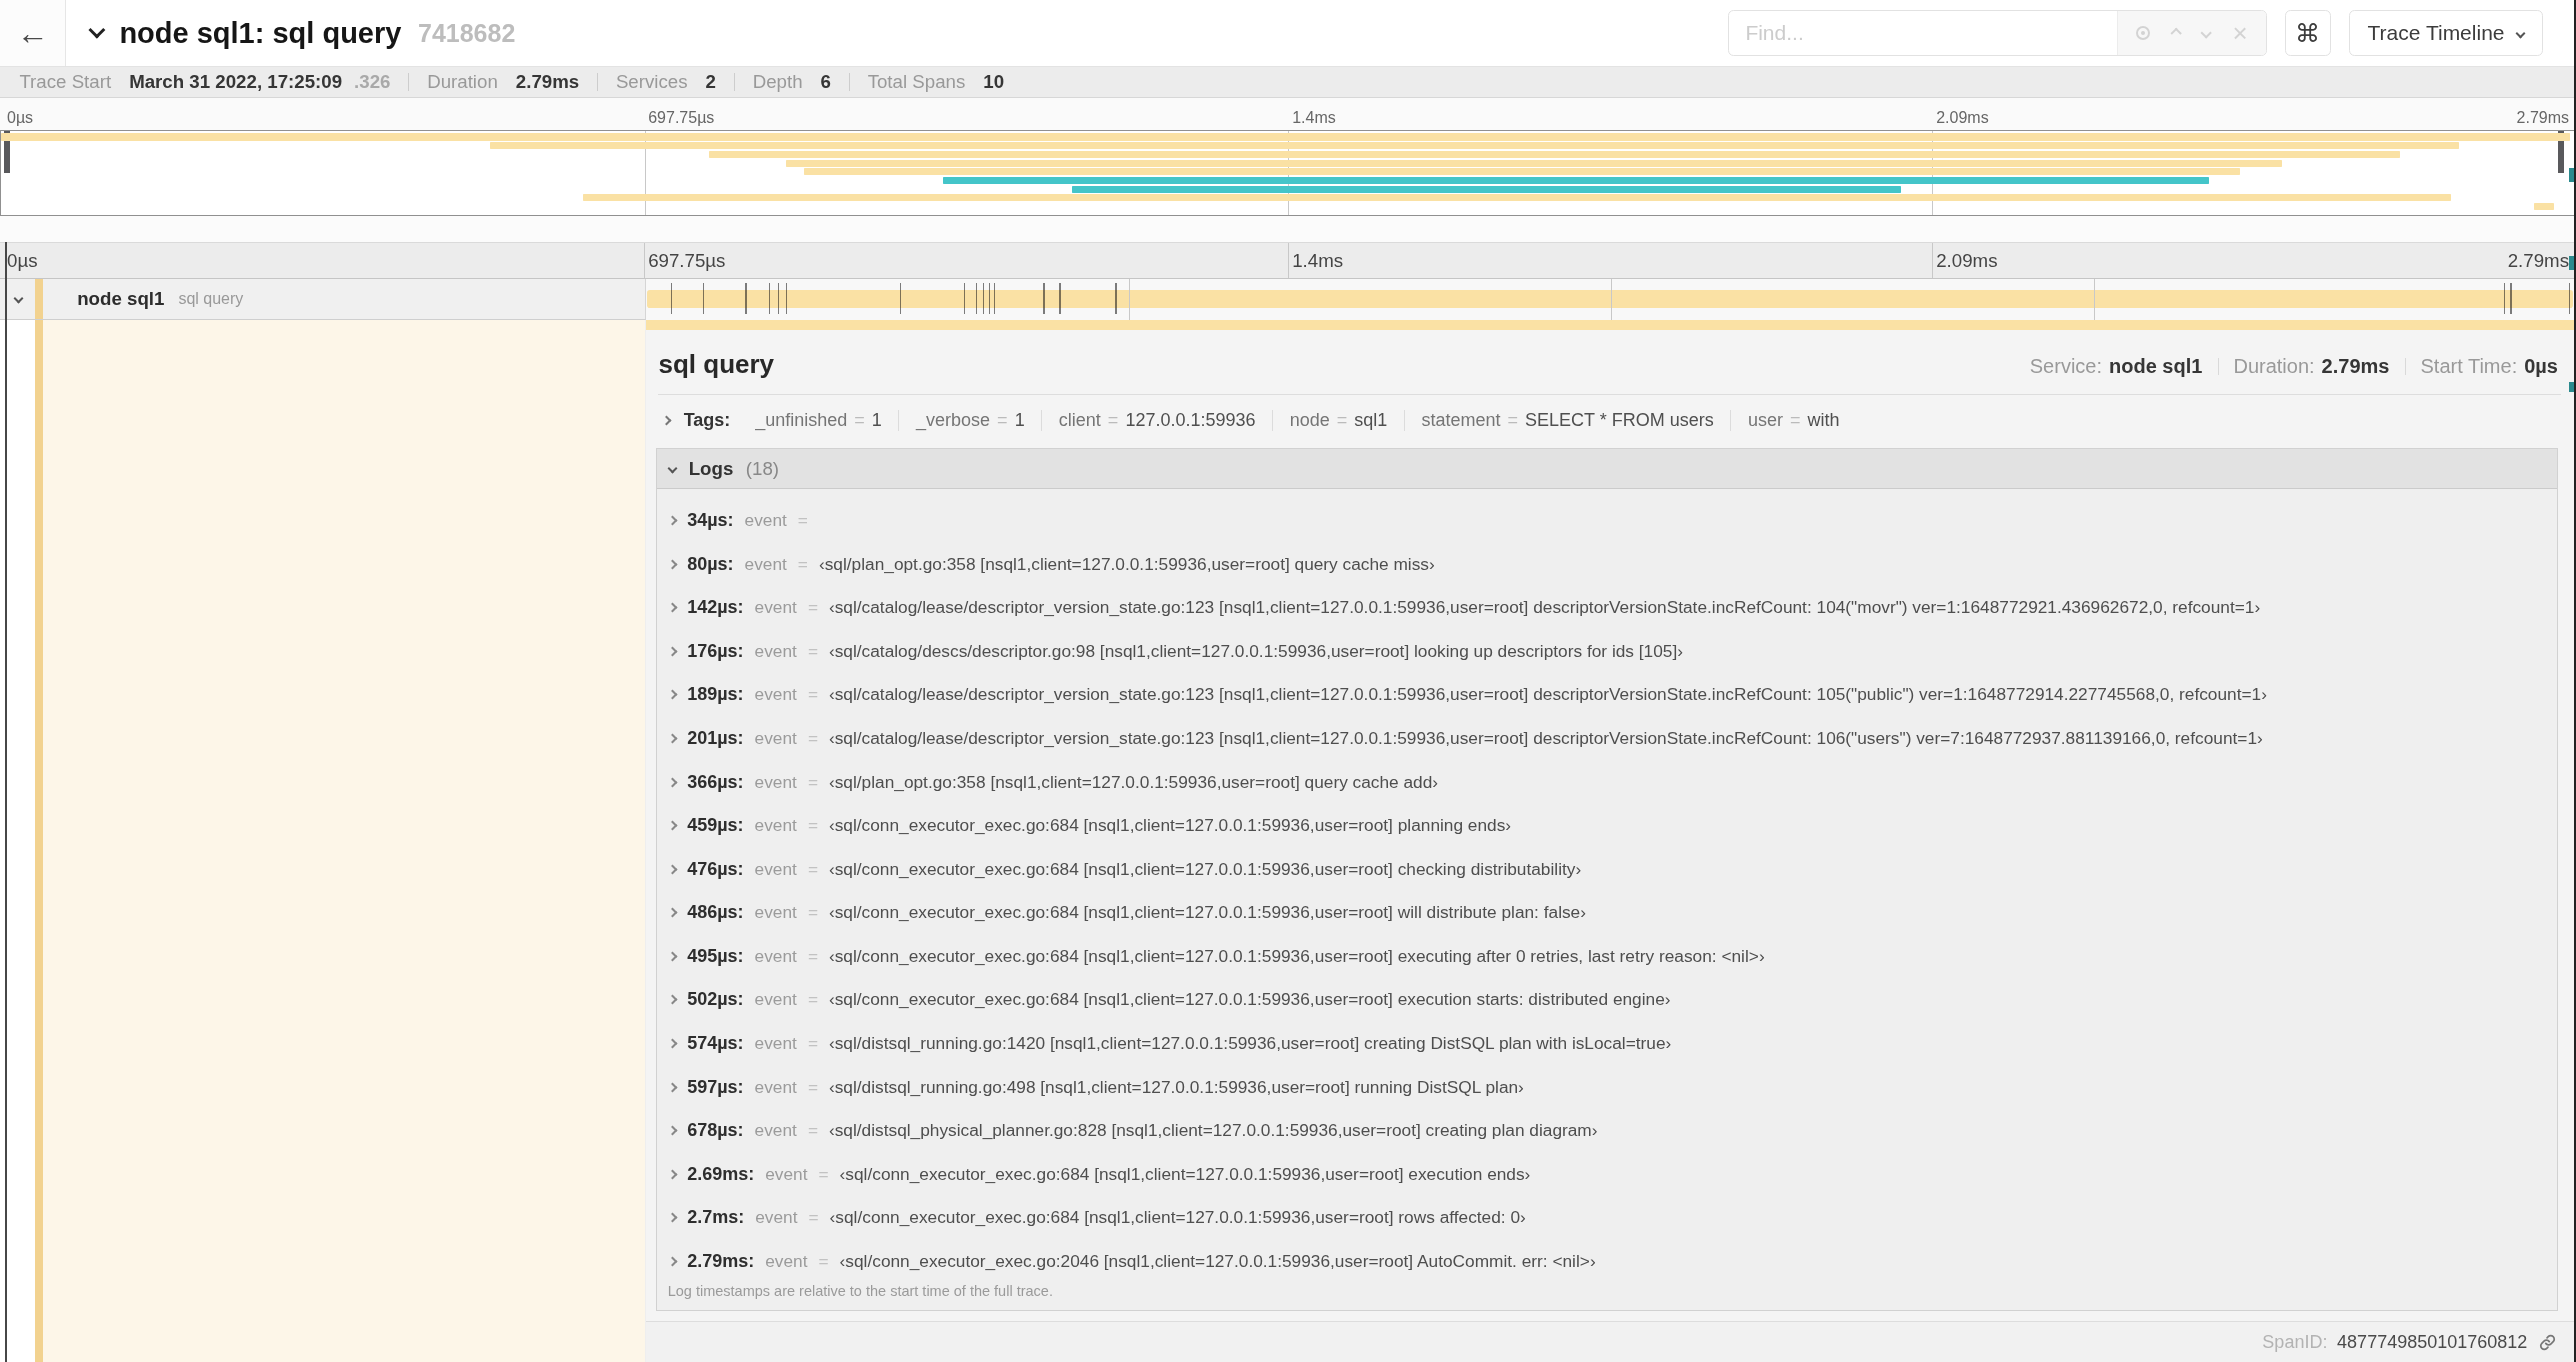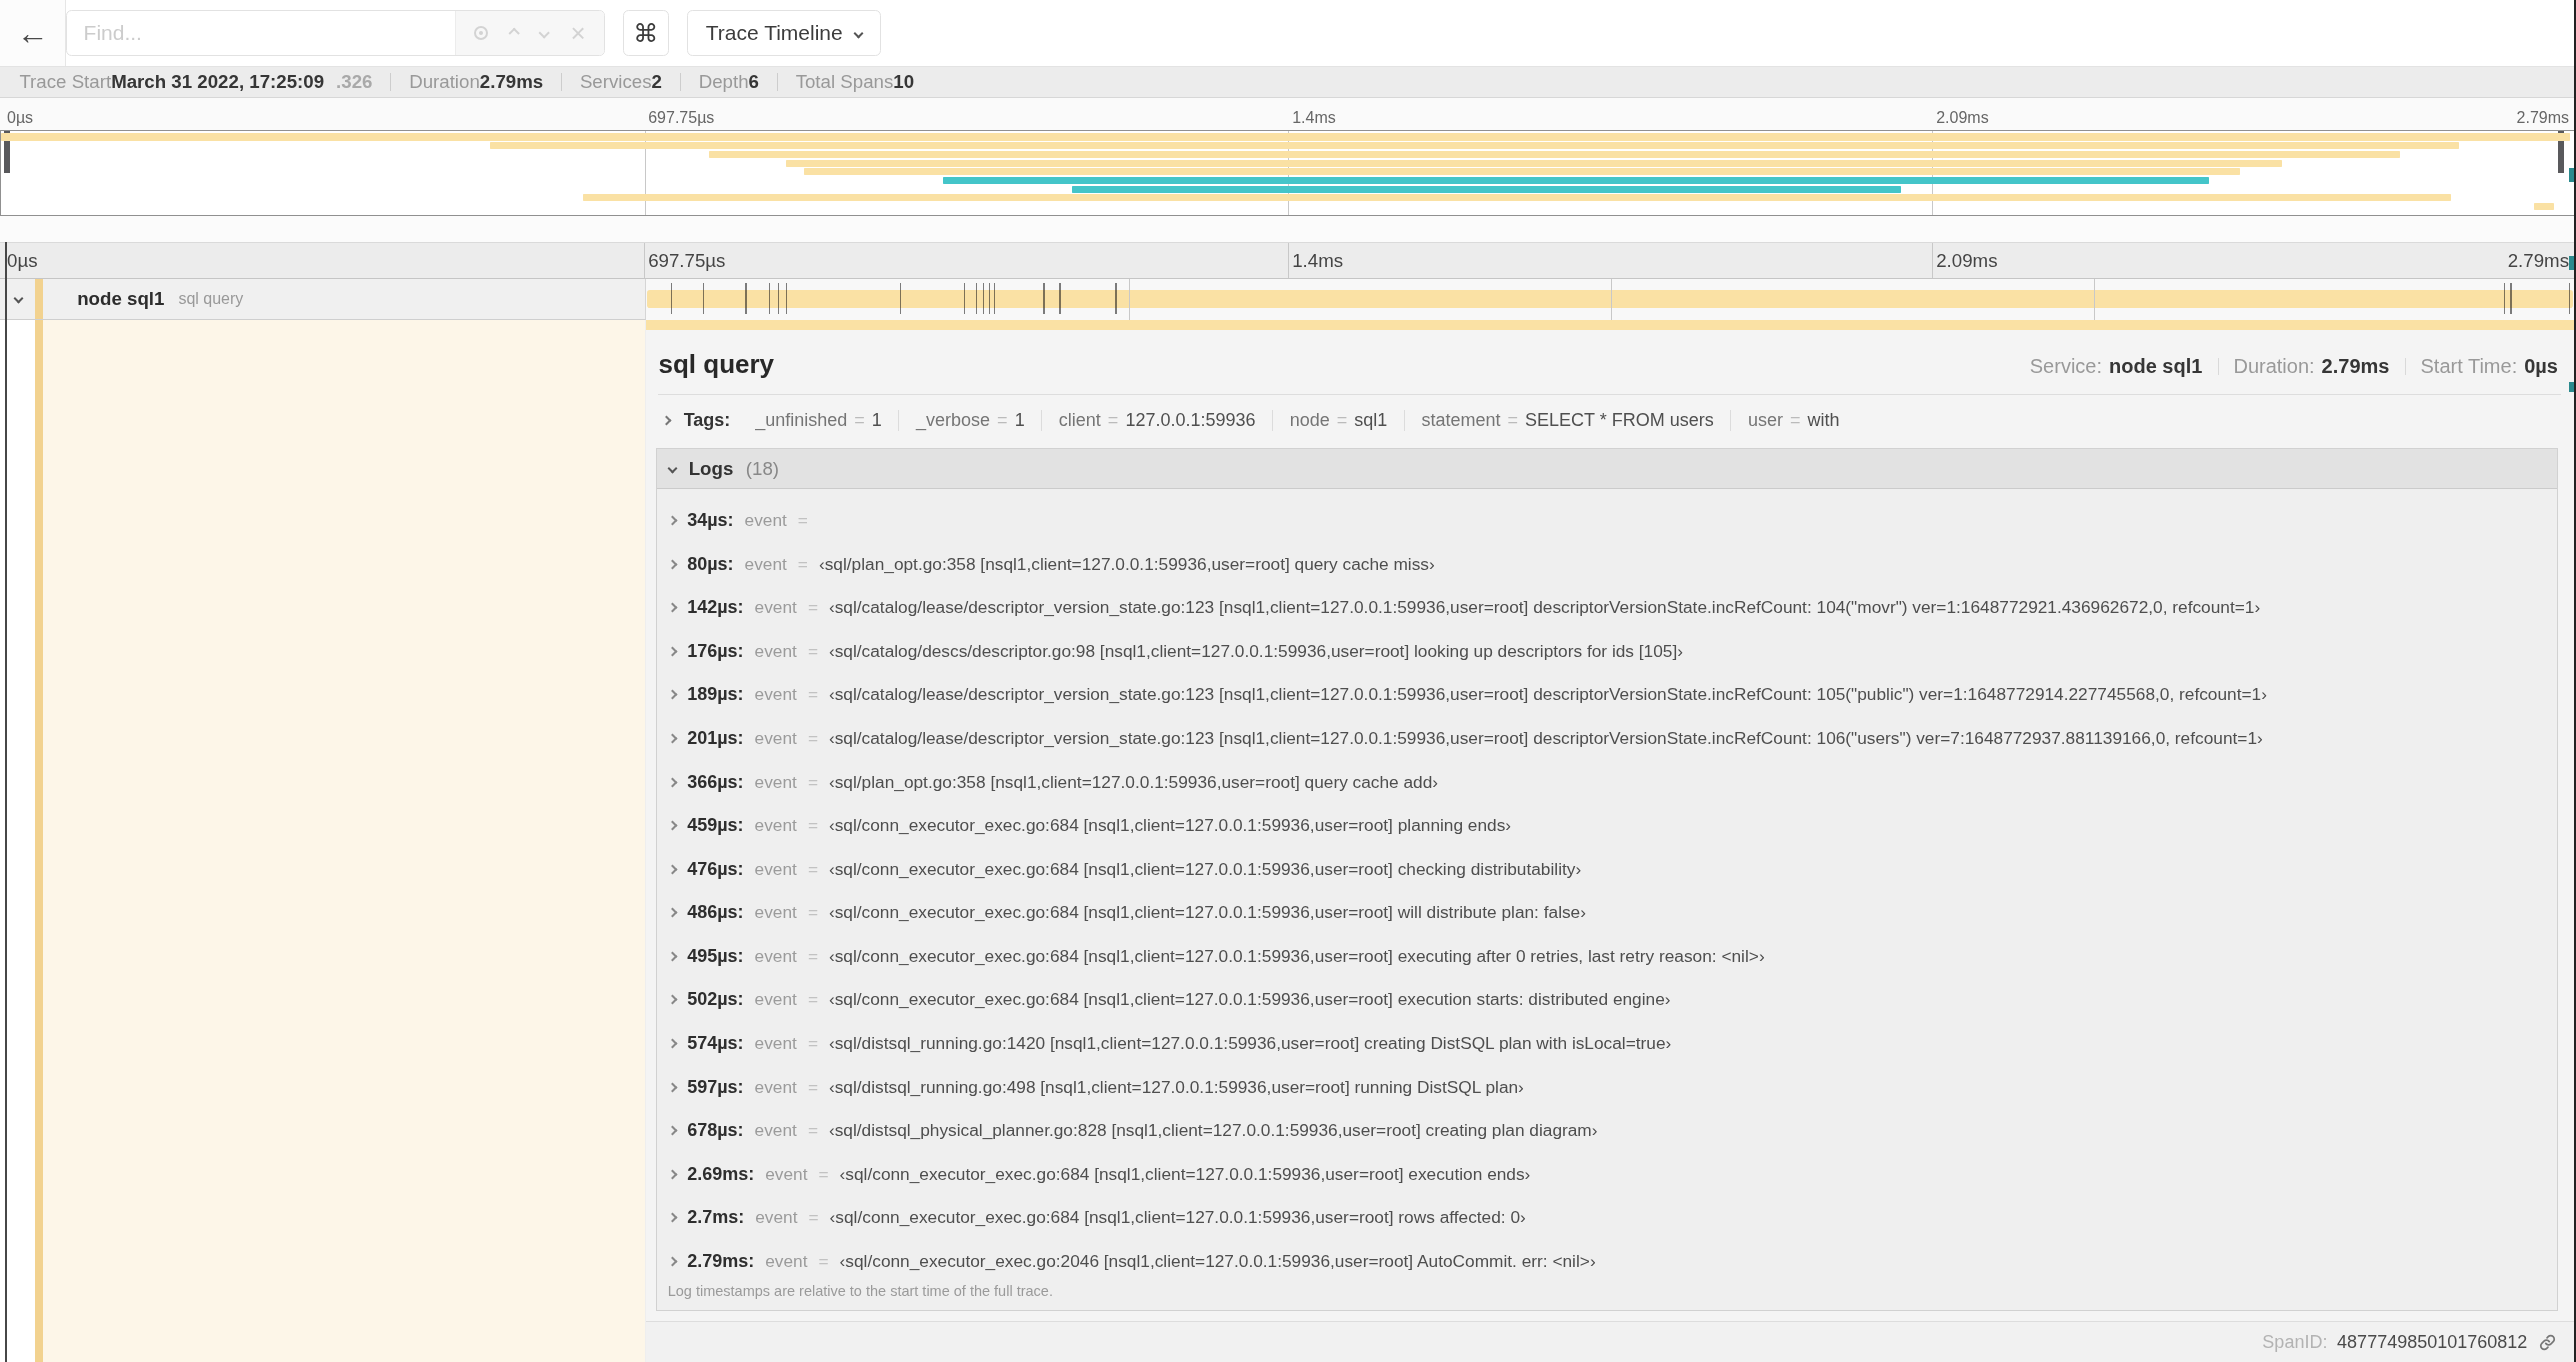--- a/index.html
+++ b/index.html
@@ -31,21 +31,21 @@
   .cv-u { transform:rotate(-135deg); }
   .cv-r { transform:rotate(-45deg); }
   .cv-sm { width:7px; height:7px; border-width:2.1px; }
   .dblv { display:flex; flex-direction:column; }
   .dblv .cv + .cv { margin-top:-5.5px; }
   .dblh { display:flex; }
   .dblh .cv + .cv { margin-left:-4.8px; }
 
   
   .statsbar { height:30.5px; flex:none; background:#ececec; border-bottom:0.7px solid #d7d7d7; display:flex; align-items:center; padding-left:19.4px; font-size:18.7px; }
-  .stat { display:flex; align-items:baseline; gap:0; white-space:nowrap; }
+  .stat { display:flex; align-items:baseline; gap:18px; white-space:nowrap; }
   .stat-label { color:#999; }
   .stat-value { color:#363636; font-weight:bold; }
   .stat-frac { color:#a9a9a9; font-weight:bold;margin-left:12px; }
   .vsep { width:0.7px; height:18px; background:#cdcdcd; margin:0 18px; align-self:center; }
 
   
   .mini-labels { height:32px; flex:none; background:#fafafa; position:relative; font-size:16px; color:#666; }
   .mini-labels .tick-label { position:absolute; bottom:2.8px; }
   .mini-canvas { height:86px; flex:none; position:relative; background:#fff; border:1.4px solid #909090; }
   .gridline { position:absolute; top:0; bottom:0; width:0.7px; background:#c8c8c8; }
@@ -119,20 +119,25 @@
   .left-artifact { position:absolute; left:4.8px; top:242px; bottom:0; width:2.1px; background:#474747; z-index:9; }
   .right-border { position:absolute; right:0; top:0; bottom:0; width:2.1px; background:#222; z-index:9; }
   .edge-frag { position:absolute; right:2.1px; width:4.8px; background:#2a8a8e; z-index:9; }
 </style>
 </head>
 <body>
 
 <div class="topbar">
   <div class="back-btn">
     <span>←</span>
+  </div>
+  <div class="titlewrap">
+    <span class="title-chev"></span>
+    <span class="page-title">node sql1: sql query</span>
+    <span class="trace-id">7418682</span>
   </div>
   <div class="controls">
     <div class="findbox">
       <input class="find-input" placeholder="Find..." style="">
       <div class="find-icons">
         <span class="locate"></span>
         <span class="cv cv-u"></span>
         <span class="cv cv-d"></span>
         <span class="xchar">×</span>
       </div>

